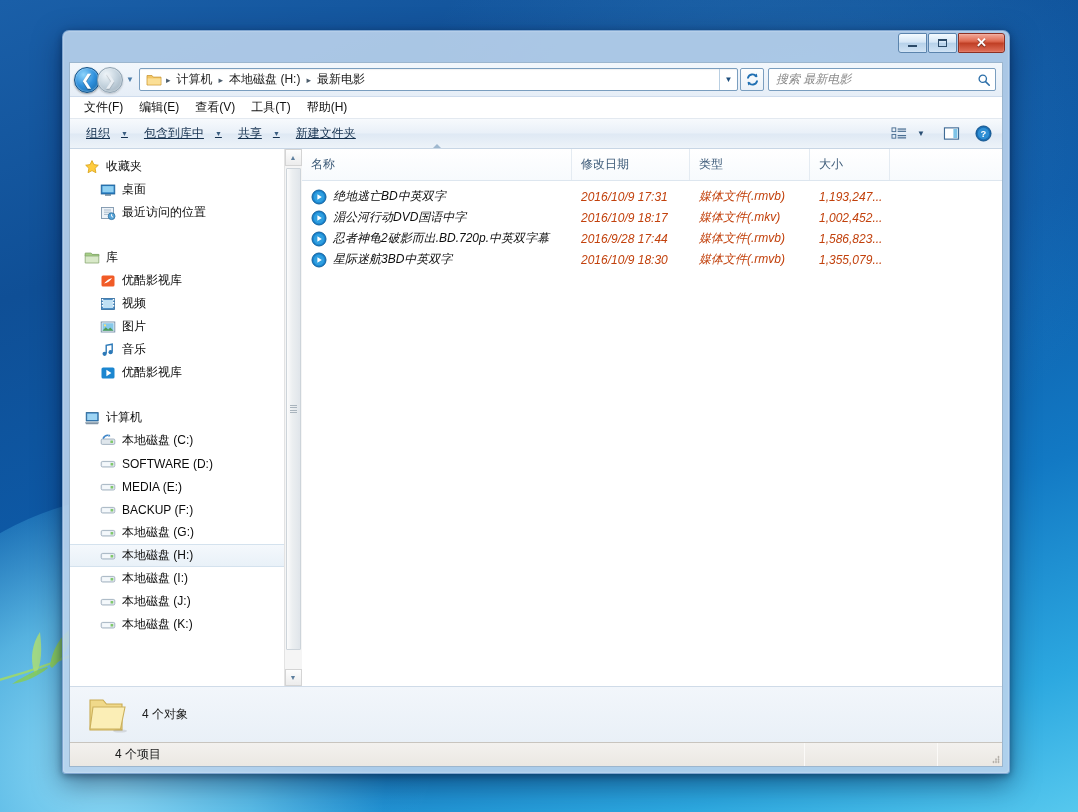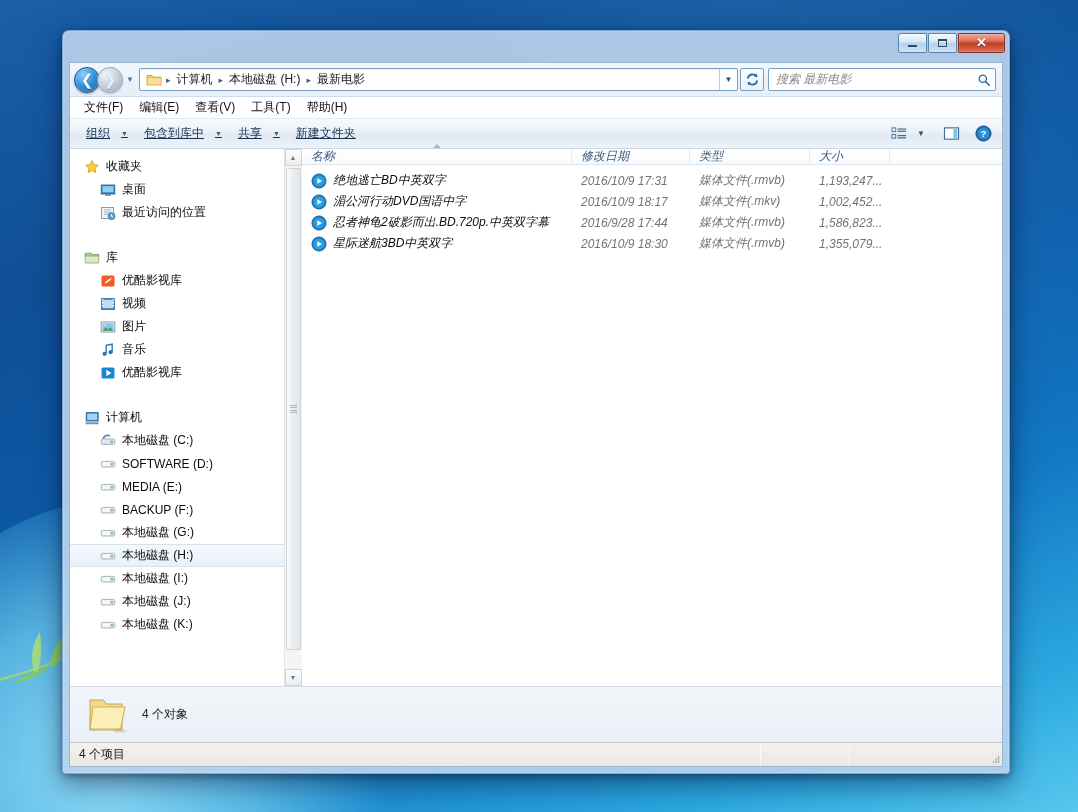--- a/index.html
+++ b/index.html
@@ -204,62 +204,61 @@
     background: linear-gradient(90deg,#fcfcfc 0%, #eceff1 40%, #e0e5ea 100%);
     border: 1px solid #cdd4da; border-radius: 1px;
     display: flex; align-items: center; justify-content: center;
   }
   .sbgrip { width: 7px; height: 8px; display: flex; flex-direction: column; justify-content: space-between; }
   .sbgrip i { display: block; height: 1px; background: #a9b4bd; }
 
   
   .listpane { flex: 1 1 auto; display: flex; flex-direction: column; min-width: 0; background: #fff; }
   .colhdr {
-    height: 16px; flex: 0 0 auto; display: flex; align-items: stretch;
+    height: 32px; flex: 0 0 auto; display: flex; align-items: stretch;
     background: linear-gradient(180deg,#ffffff 0%, #f7fafd 100%);
     border-bottom: 1px solid #dde6ef;
     position: relative;
-    font-style: italic;
   }
   .col {
     display: flex; align-items: center; font-size: 12px; color: #3c5a78;
     padding-left: 9px; border-right: 1px solid #e4ebf2; white-space: nowrap;
     position: relative;
   }
   .sortmark {
     position: absolute; top: -5px; left: 0; right: 0;
     display: flex; justify-content: center; pointer-events: none;
   }
   .sortmark span {
     display: block; width: 0; height: 0;
     border-left: 4px solid transparent; border-right: 4px solid transparent;
     border-bottom: 4px solid #9fb8cf;
   }
   .rows { flex: 1 1 auto; overflow: hidden; padding-top: 5px; font-style: italic; }
   .frow { height: 21px; display: flex; align-items: center; font-size: 12px; color: #0d0d0d; }
   .fcell { padding-left: 9px; white-space: nowrap; overflow: hidden; display: flex; align-items: center; gap: 6px; }
-  .fcell.dim { color: #737373; }
+  .fcell.dim { color: #c2410c; }
 
   
   .details {
     height: 56px; flex: 0 0 56px; display: flex; align-items: center; gap: 14px;
     padding: 0 14px;
     background: linear-gradient(180deg, #f2f6fb 0%, #e9f0f7 100%);
     border-top: 1px solid #cfdbe8;
   }
   .detailtext { font-size: 12px; color: #1c1c1c; }
 
   
   .statusbar {
     height: 24px; flex: 0 0 24px; display: flex; align-items: center;
     background: linear-gradient(180deg, #f3f1ee 0%, #ebe8e3 100%);
     border-top: 1px solid #c8c4be;
     font-size: 12px; color: #1a1a1a; position: relative;
   }
-  .stcell { padding-left: 9px; height: 100%; display: flex; align-items: center; }
+  .stcell { padding-left: 1px; height: 100%; display: flex; align-items: center; margin-left: 44px; }
   .stdiv { width: 1px; height: 100%; background: #d8d4ce; border-right: 1px solid #fbfaf8; }
   .grip { position: absolute; right: 2px; bottom: 1px; width: 13px; height: 13px; }
 </style>
 </head>
 <body>
 
 <div class="wp-sheen"></div>
 <div class="wp-glow"></div>
 <svg class="wp-leaf" width="170" height="120" viewBox="0 0 170 120">
   <path d="M2 76 C40 66 78 52 112 36" stroke="#9ed86a" stroke-width="2.4" fill="none" opacity=".9"></path>

